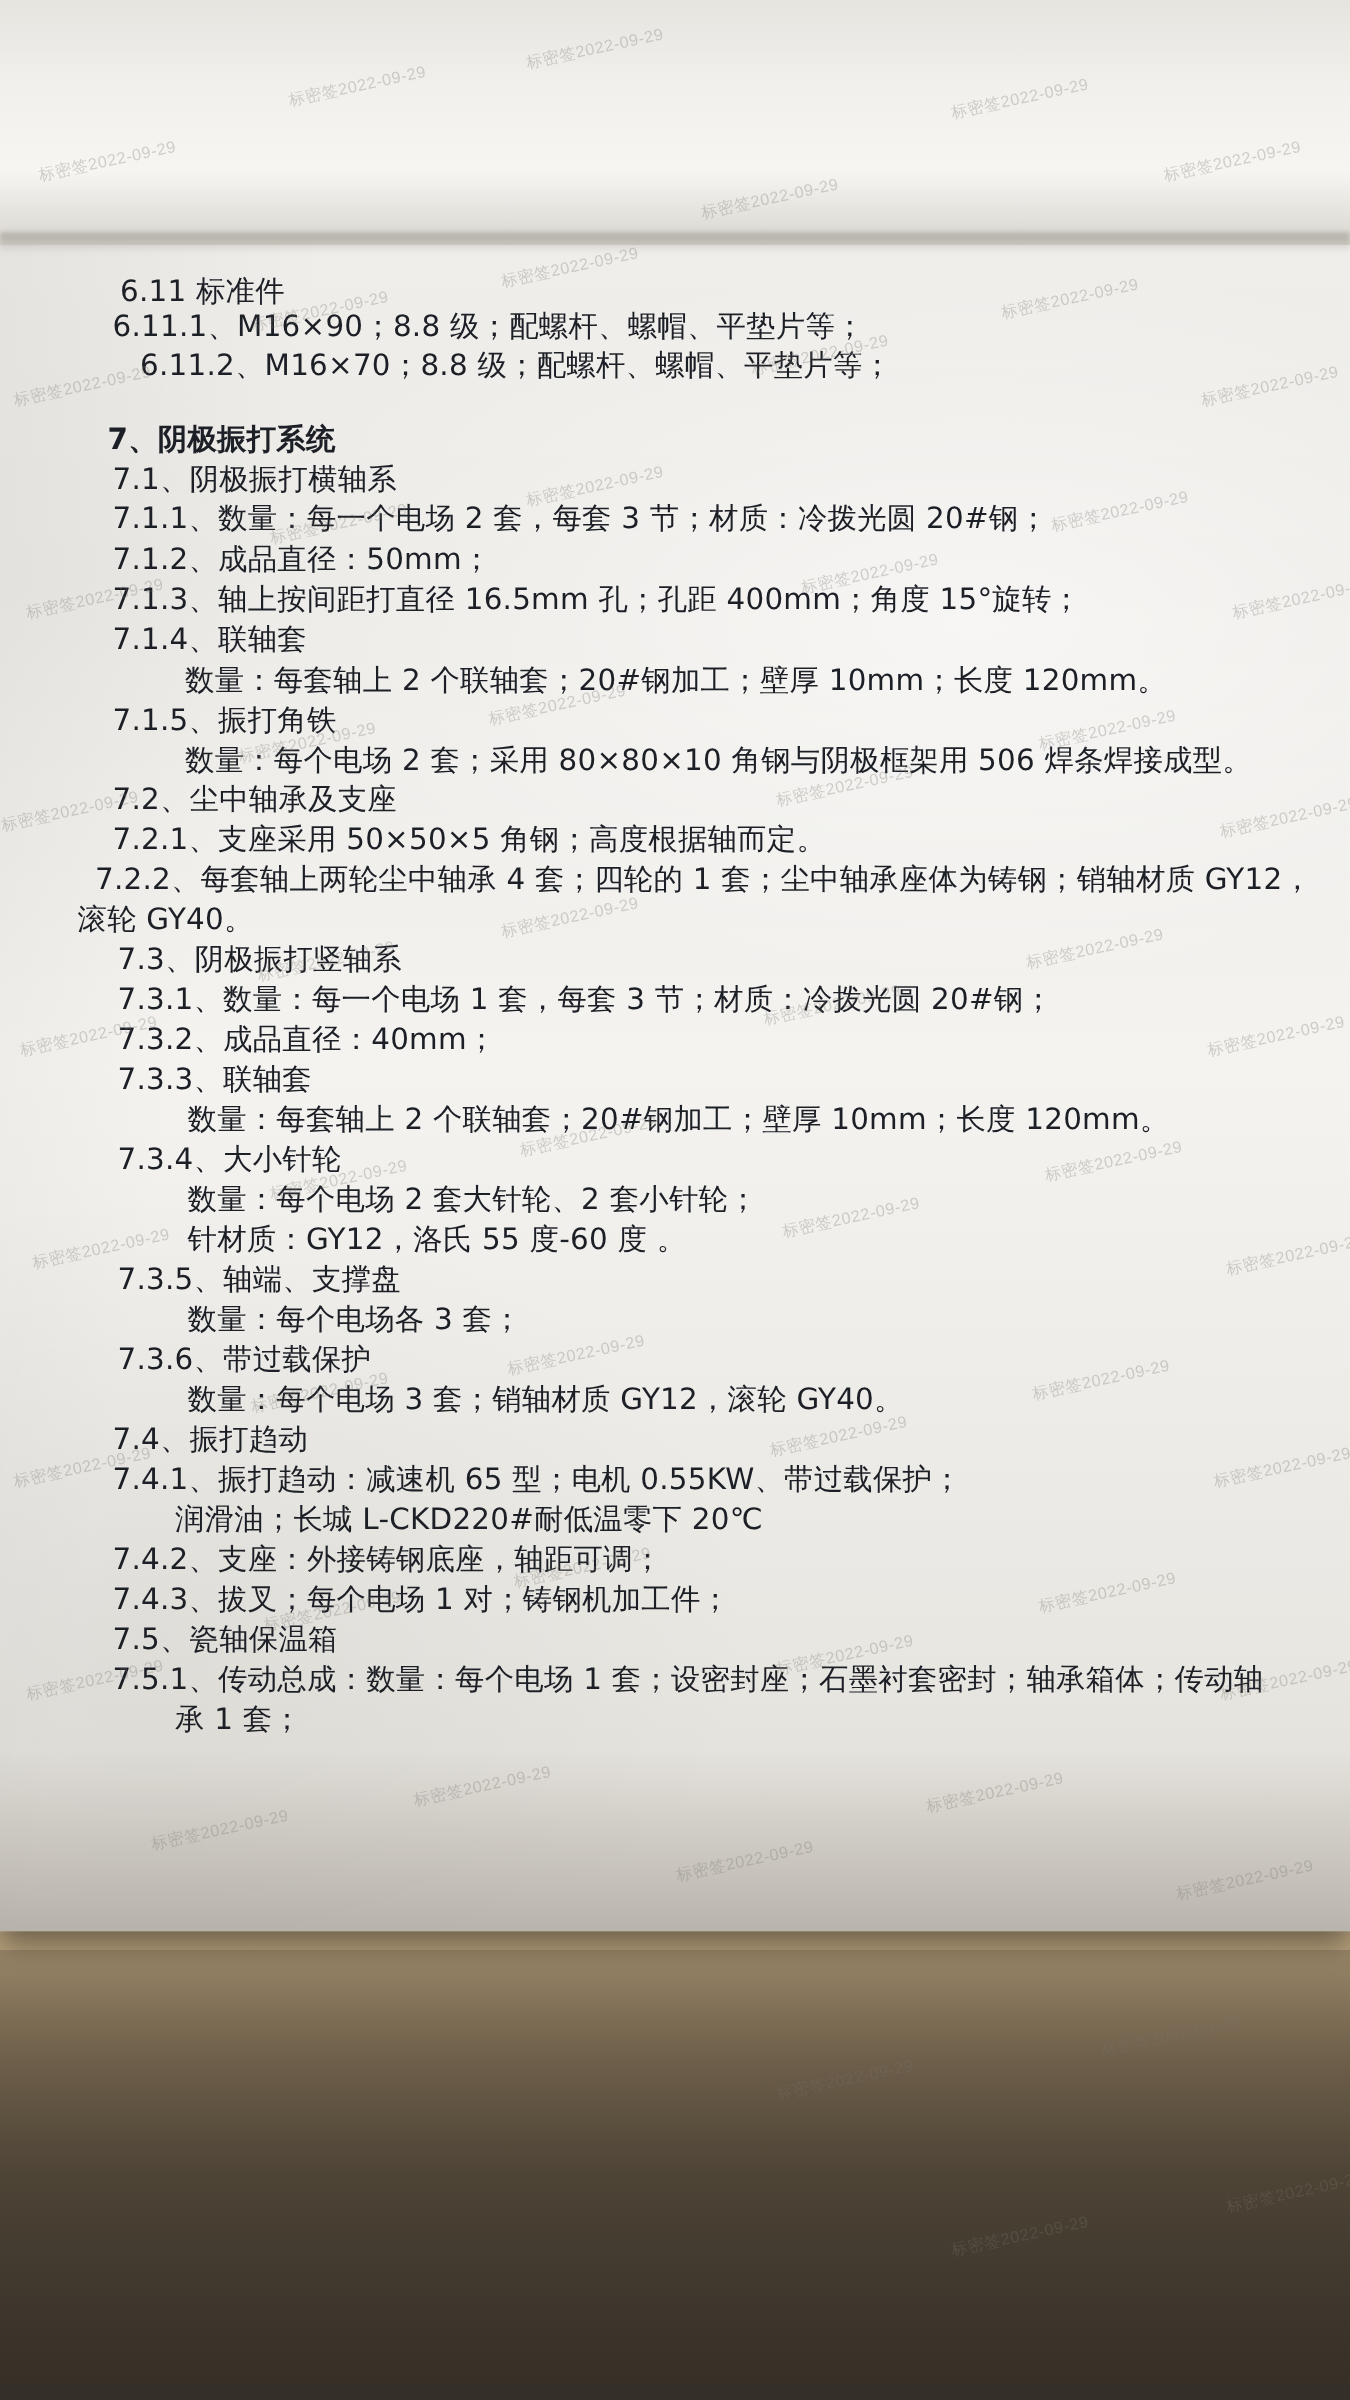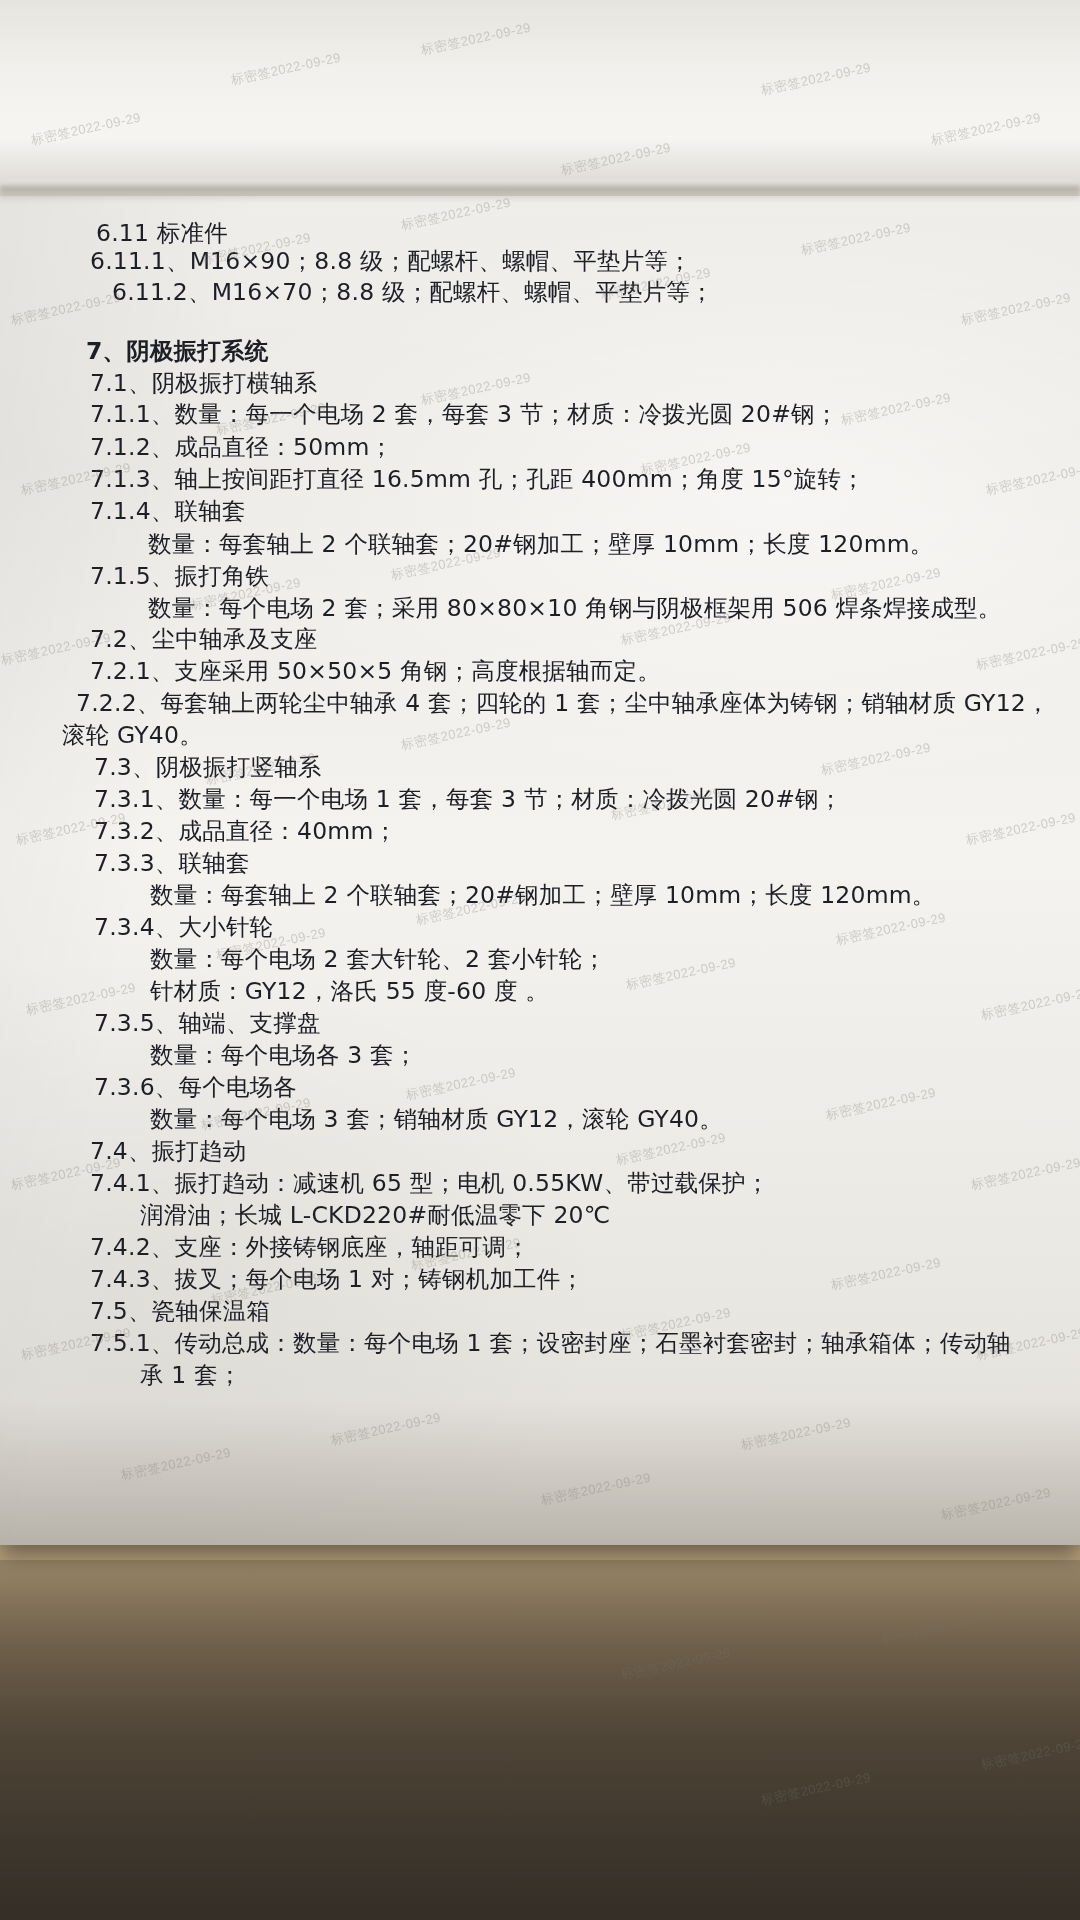--- a/index.html
+++ b/index.html
@@ -175,21 +175,21 @@
       <div class="line" style="left: 94px; top: 756px;">7.3、阴极振打竖轴系</div>
       <div class="line" style="left: 94px; top: 788px;">7.3.1、数量：每一个电场 1 套，每套 3 节；材质：冷拨光圆 20#钢；</div>
       <div class="line" style="left: 94px; top: 820px;">7.3.2、成品直径：40mm；</div>
       <div class="line" style="left: 94px; top: 852px;">7.3.3、联轴套</div>
       <div class="line" style="left: 150px; top: 884px;">数量：每套轴上 2 个联轴套；20#钢加工；壁厚 10mm；长度 120mm。</div>
       <div class="line" style="left: 94px; top: 916px;">7.3.4、大小针轮</div>
       <div class="line" style="left: 150px; top: 948px;">数量：每个电场 2 套大针轮、2 套小针轮；</div>
       <div class="line" style="left: 150px; top: 980px;">针材质：GY12，洛氏 55 度-60 度 。</div>
       <div class="line" style="left: 94px; top: 1012px; text-align: right;">7.3.5、轴端、支撑盘</div>
       <div class="line" style="left: 150px; top: 1044px;">数量：每个电场各 3 套；</div>
-      <div class="line" style="left: 94px; top: 1076px;">7.3.6、每个电场各</div>
+      <div class="line" style="left: 94px; top: 1076px;">7.3.6、带过载保护</div>
       <div class="line" style="left: 150px; top: 1108px;">数量：每个电场 3 套；销轴材质 GY12，滚轮 GY40。</div>
       <div class="line" style="left: 90px; top: 1140px;">7.4、振打趋动</div>
       <div class="line" style="left: 90px; top: 1172px;">7.4.1、振打趋动：减速机 65 型；电机 0.55KW、带过载保护；</div>
       <div class="line" style="left: 140px; top: 1204px;">润滑油；长城 L-CKD220#耐低温零下 20℃</div>
       <div class="line" style="left: 90px; top: 1236px;">7.4.2、支座：外接铸钢底座，轴距可调；</div>
       <div class="line" style="left: 90px; top: 1268px;">7.4.3、拔叉；每个电场 1 对；铸钢机加工件；</div>
       <div class="line" style="left: 90px; top: 1300px;">7.5、瓷轴保温箱</div>
       <div class="line" style="left: 90px; top: 1332px;">7.5.1、传动总成：数量：每个电场 1 套；设密封座；石墨衬套密封；轴承箱体；传动轴</div>
       <div class="line" style="left: 140px; top: 1364px;">承 1 套；</div>
     </div>

